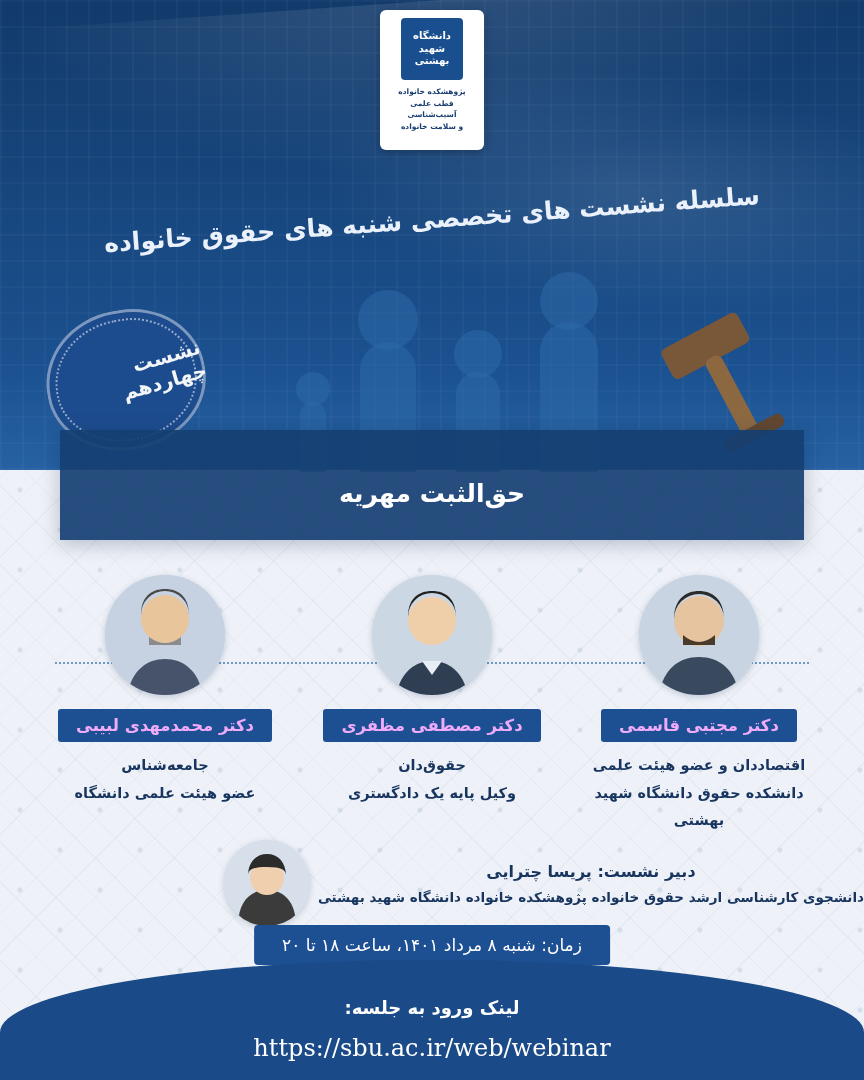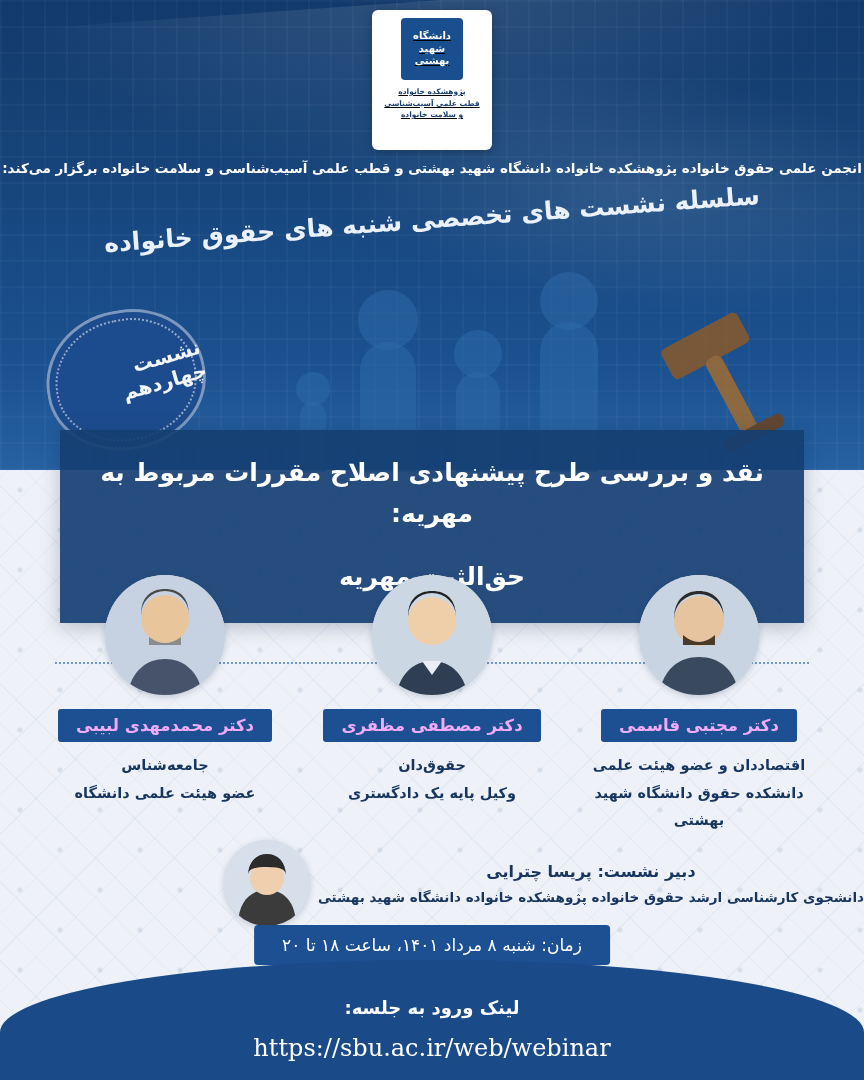--- a/index.html
+++ b/index.html
@@ -84,23 +84,23 @@
     box-shadow:inset 0 0 0 3px rgba(255,255,255,.45);
   }
   .stamp span{font-size:20px;font-weight:bold;transform:rotate(-6deg);}
   .stamp:before{
     content:"";position:absolute;inset:9px;border-radius:inherit;
     border:2px dotted rgba(255,255,255,.55);
   }
   
   .logo{
     position:absolute;left:50%;top:10px;transform:translateX(-50%);
-    width:120px;height:132px;background:#fff;border-radius:6px;
+    width:104px;height:132px;background:#fff;border-radius:6px;
     box-shadow:0 2px 10px rgba(0,0,0,.25);
-    display:flex;flex-direction:column;align-items:center;padding-top:8px;text-decoration:underline;
+    display:flex;flex-direction:column;align-items:center;padding-top:8px;
   }
   .logo-mark{
     width:62px;height:62px;background:#1a4f8f;border-radius:4px;
     display:flex;align-items:center;justify-content:center;color:#fff;
     font-size:10px;font-weight:bold;text-align:center;line-height:1.25;
   }
   .logo-cap{
     margin-top:6px;font-size:7.5px;color:#1a3f72;text-align:center;
     line-height:1.55;font-weight:bold;padding:0 6px;
   }
@@ -201,29 +201,27 @@
     </g>
   </svg>
 
   <div class="logo">
     <div class="logo-mark">دانشگاه شهید بهشتی</div>
     <div class="logo-cap" style="white-space:pre-line;">پژوهشکده خانواده
 قطب علمی آسیب‌شناسی
 و سلامت خانواده</div>
   </div>
 
-  <div class="org-line">انجمن علمی حقوق خانواده پژوهشکده خانواده دانشگاه شهید بهشتی و قطب علمی آسیب‌شناسی و سلامت خانواده برگزار می‌کند:</div>
   <div class="series-line">سلسله نشست های تخصصی شنبه های حقوق خانواده</div>
 
   <div class="stamp">
     <span>نشست چهاردهم</span>
   </div>
 
   <div class="title-box">
-    <div class="title-line">نقد و بررسی طرح پیشنهادی اصلاح مقررات مربوط به مهریه:</div>
     <div class="title-line two">حق‌الثبت مهریه</div>
   </div>
 
   <div class="dashed-sep"></div>
 
   <div class="speakers">
 
     <div class="speaker">
       <div class="photo">
         <svg width="120" height="120" viewBox="0 0 120 120">

